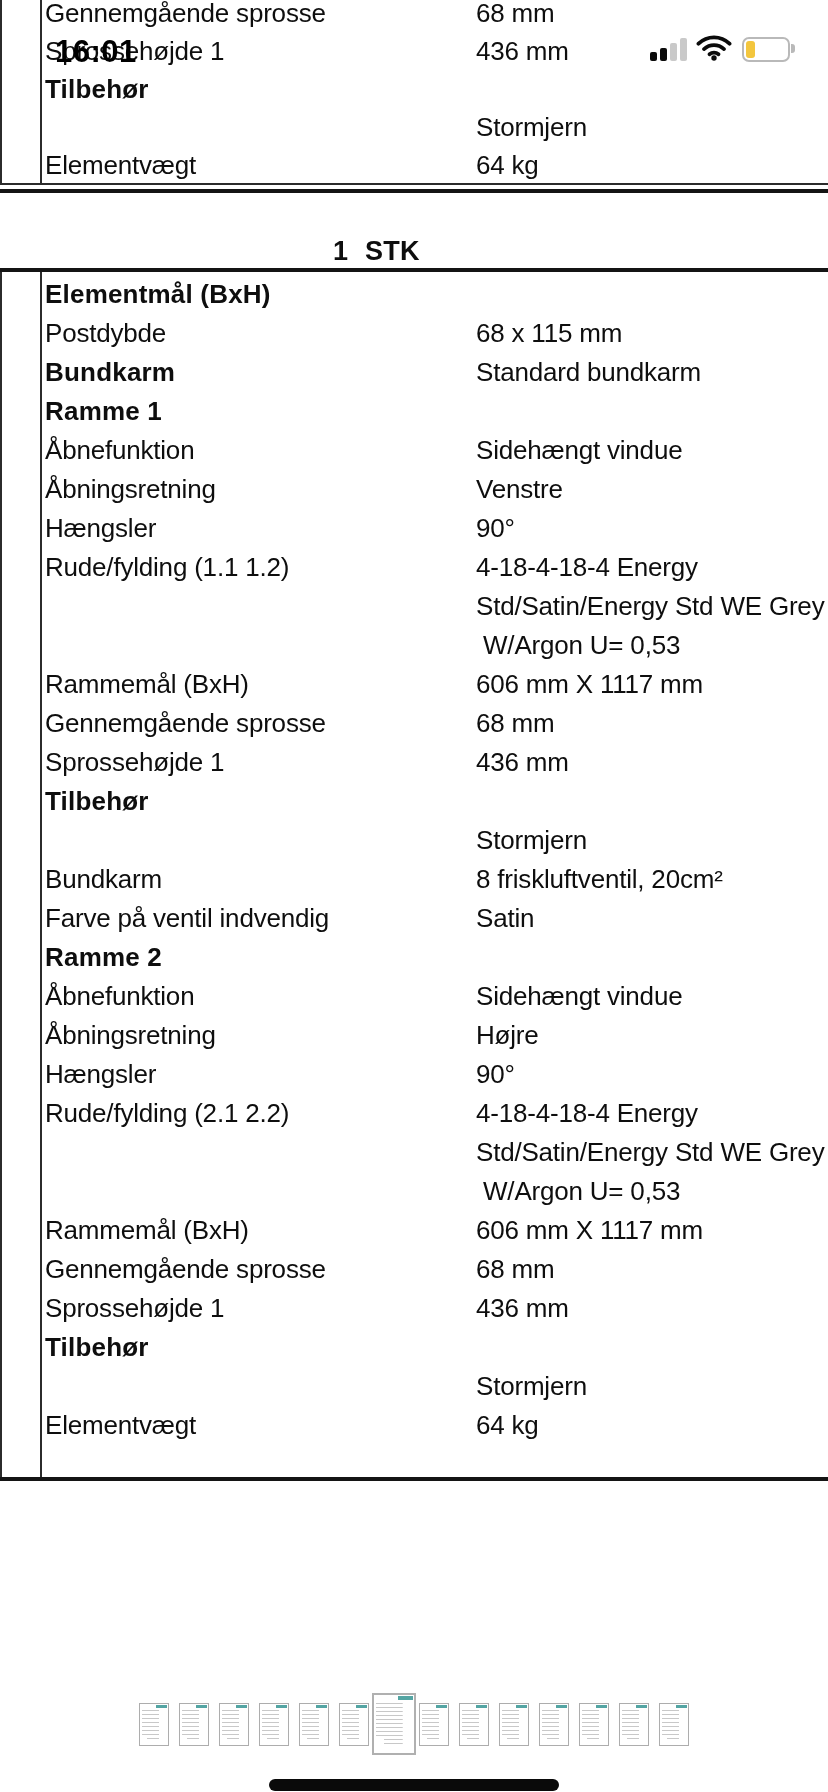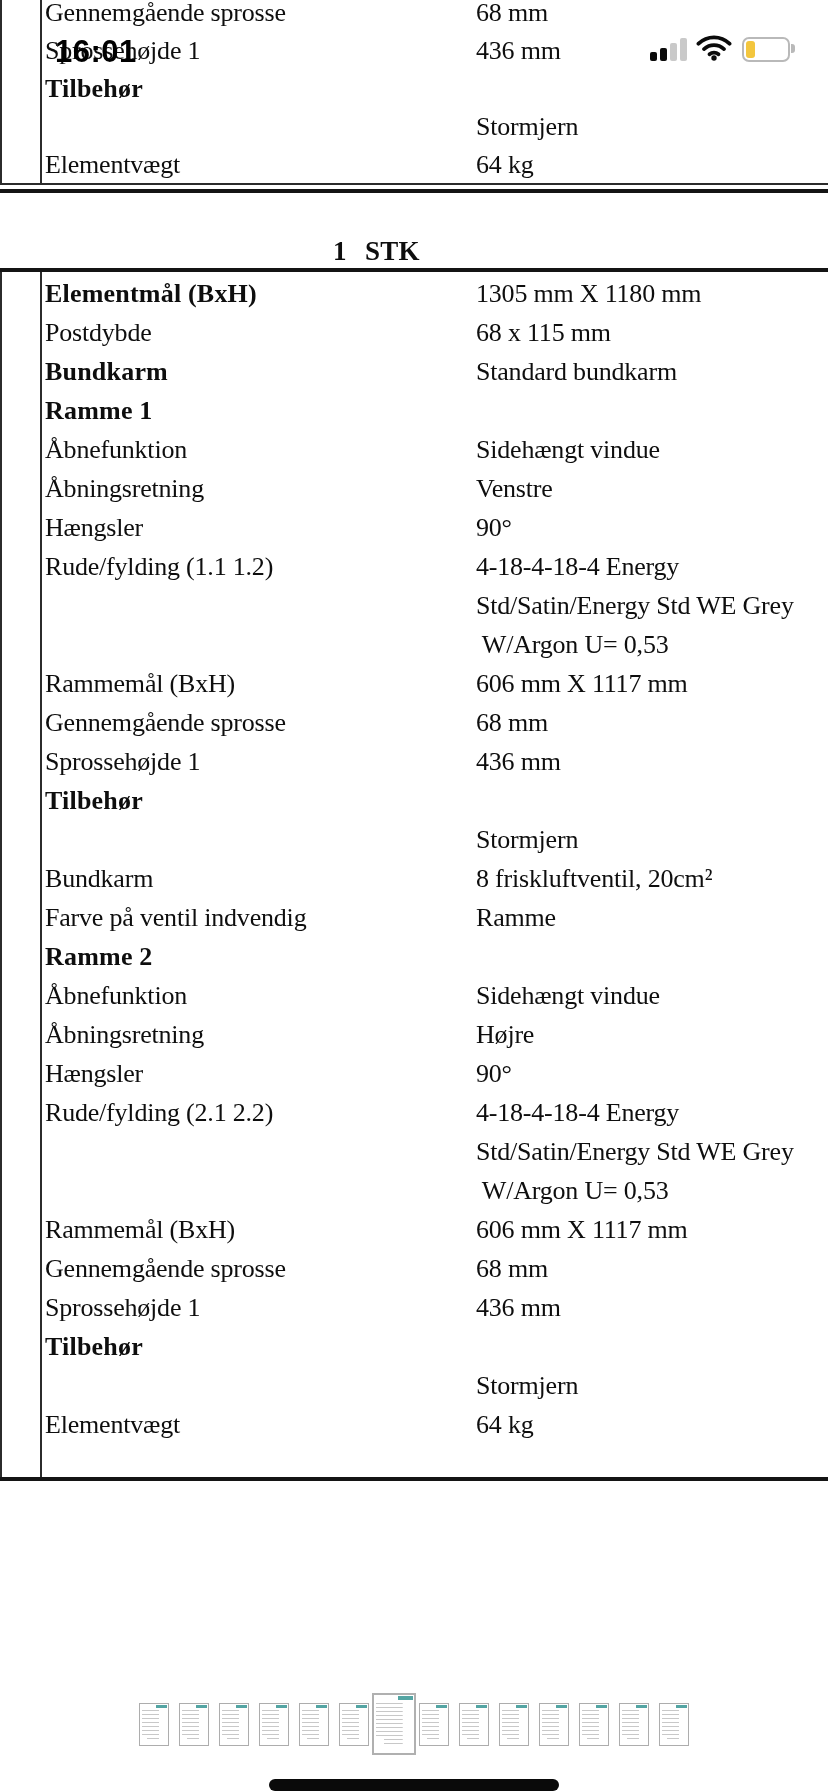--- a/index.html
+++ b/index.html
@@ -70,21 +70,21 @@
   .thumb.selected::before{top:8px;bottom:6px;}
   
   .home{
     position:absolute;top:1779px;left:50%;transform:translateX(-50%);
     width:290px;height:12px;border-radius:7px;background:#0a0a0a;
   }
 </style>
 </head>
 <body>
 
-<div style="position:absolute;inset:0;font-family:Liberation Serif, serif;">
+<div style="position:absolute;inset:0;">
 
   <div id="top-table">
       <div class="trow" style="top: -3px;">
         <span class="tl">Gennemgående sprosse</span>
         <span class="tv">68 mm</span>
       </div>
       <div class="trow" style="top: 35px;">
         <span class="tl">Sprossehøjde 1</span>
         <span class="tv">436 mm</span>
       </div>
@@ -111,21 +111,20 @@
   <div class="vline" style="left:40px;top:0;height:183px;"></div>
   <div class="vline" style="left:0;top:272px;height:1205px;"></div>
   <div class="vline" style="left:40px;top:272px;height:1205px;"></div>
 
   <span class="stk" style="left:333px;top:236px;">1</span>
   <span class="stk" style="left:365px;top:236px;">STK</span>
 
   <div id="main-table">
       <div class="trow bold" style="top: 278px; padding-left: 48px;">
         <span class="tl">Elementmål (BxH)</span>
-        <span class="tv">1305 mm X 1180 mm</span>
       </div>
       <div class="trow" style="top: 317px; text-align: center;">
         <span class="tl">Postdybde</span>
         <span class="tv">68 x 115 mm</span>
       </div>
       <div class="trow bold" style="top: 356px;">
         <span class="tl">Bundkarm</span>
         <span class="tv">Standard bundkarm</span>
       </div>
       <div class="trow bold" style="top: 395px;">
@@ -175,21 +174,21 @@
       <div class="trow" style="top: 824px;">
         <span class="tl"></span>
         <span class="tv">Stormjern</span>
       </div>
       <div class="trow" style="top: 863px;">
         <span class="tl">Bundkarm</span>
         <span class="tv">8 friskluftventil, 20cm²</span>
       </div>
       <div class="trow" style="top: 902px;">
         <span class="tl">Farve på ventil indvendig</span>
-        <span class="tv">Ramme</span>
+        <span class="tv">Satin</span>
       </div>
       <div class="trow bold" style="top: 941px;">
         <span class="tl">Ramme 2</span>
         <span class="tv"></span>
       </div>
       <div class="trow" style="top: 980px;">
         <span class="tl">Åbnefunktion</span>
         <span class="tv">Sidehængt vindue</span>
       </div>
       <div class="trow" style="top: 1019px;">

